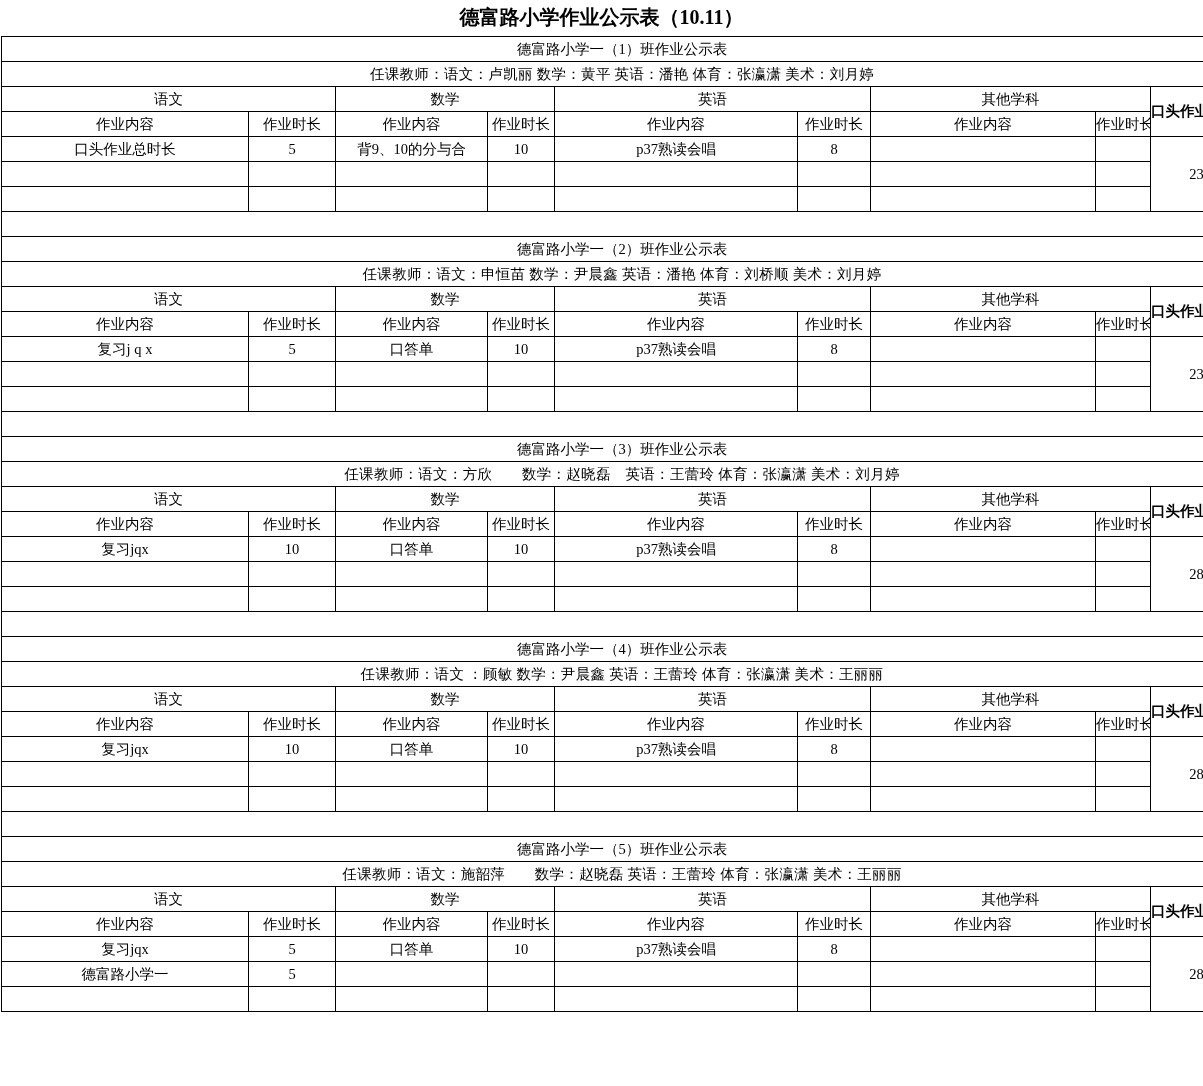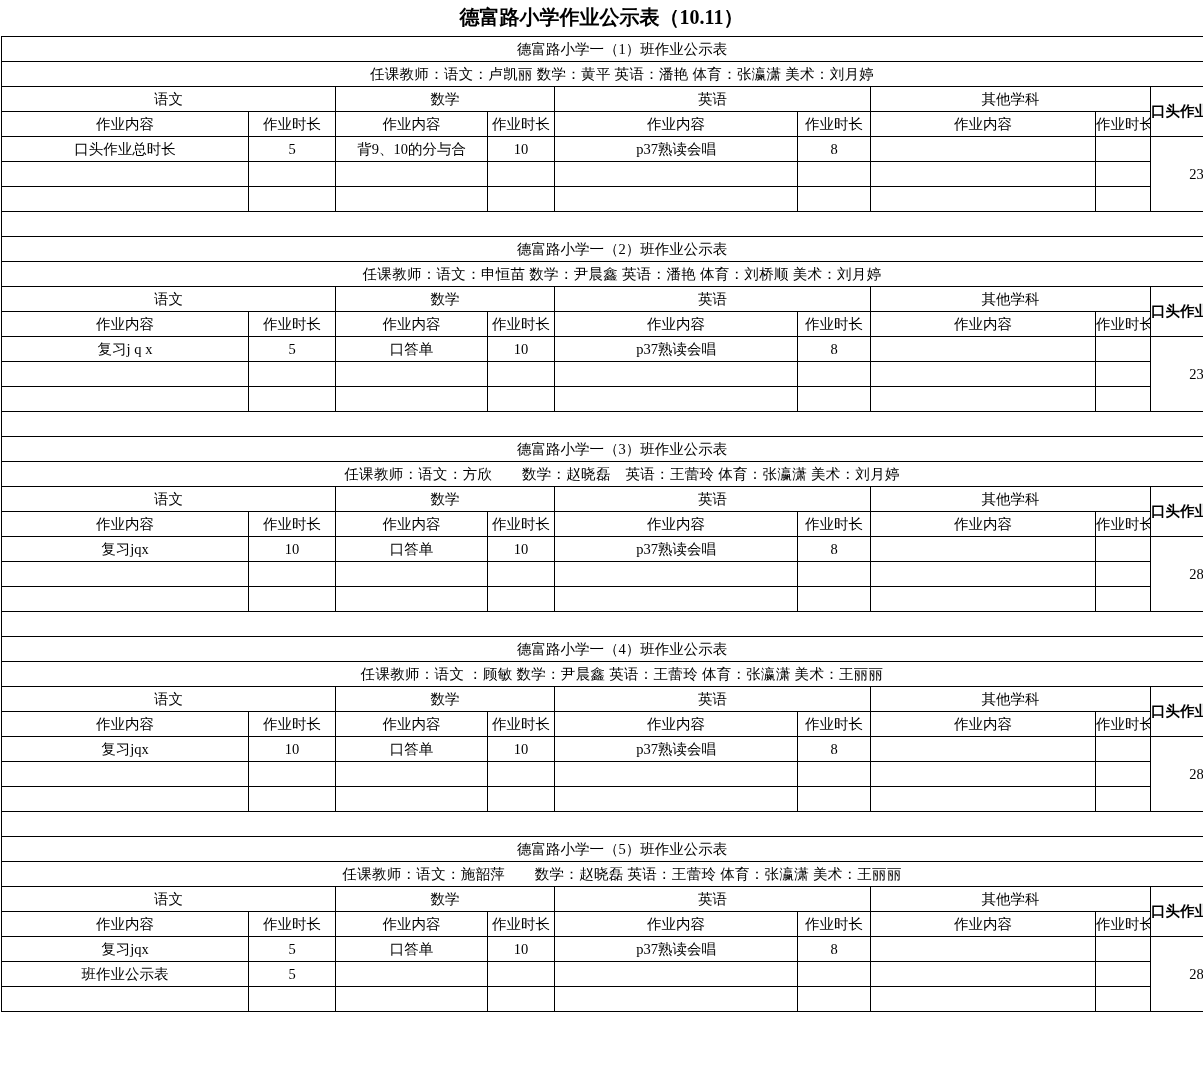--- a/index.html
+++ b/index.html
@@ -377,21 +377,21 @@
         <td class="data">5</td>
         <td class="data">口答单</td>
         <td class="data">10</td>
         <td class="data">p37熟读会唱</td>
         <td class="data">8</td>
         <td class="data"></td>
         <td class="data"></td>
         <td rowspan="3" class="total-cell">28</td>
       </tr>
       <tr>
-        <td class="data">班作业公示表</td>
+        <td class="data">德富路小学一</td>
         <td class="data">5</td>
         <td class="data"></td>
         <td class="data"></td>
         <td class="data"></td>
         <td class="data"></td>
         <td class="data"></td>
         <td class="data"></td>
       </tr>
       <tr>
         <td class="blank"></td>

